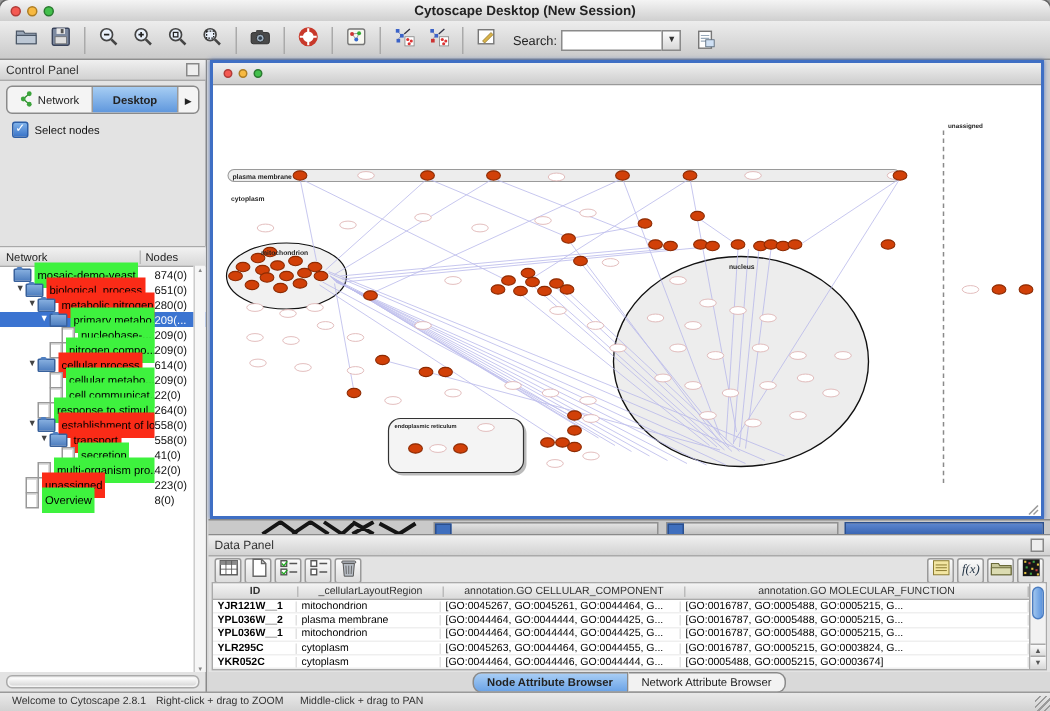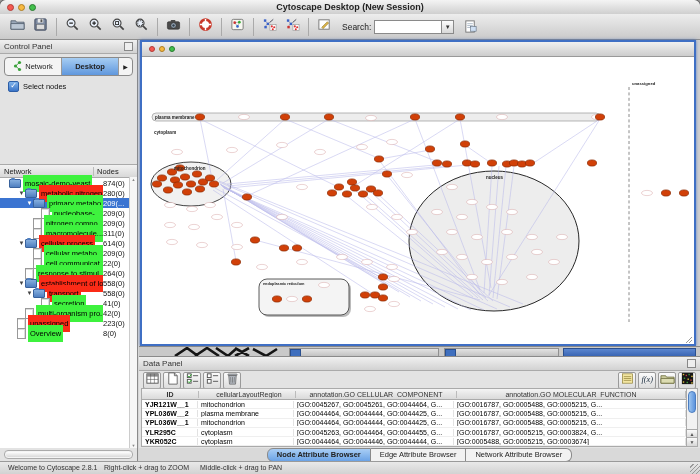--- a/index.html
+++ b/index.html
@@ -312,20 +312,27 @@
       </div>
       <div id="tree-body">
           <div class="trow">
             <span class="sp" style="width: 2px;"></span>
             <span class="tri"></span>
             <span class="fold"></span>
             <span class="lbl g">mosaic-demo-yeast</span>
             <span class="val">874(0)</span>
           </div>
           <div class="trow">
+            <span class="sp" style="width: 10px;"></span>
+            <span class="tri">▼</span>
+            <span class="fold"></span>
+            <span class="lbl r">biological_process</span>
+            <span class="val">651(0)</span>
+          </div>
+          <div class="trow">
             <span class="sp" style="width: 18px;"></span>
             <span class="tri">▼</span>
             <span class="fold"></span>
             <span class="lbl r">metabolic nitrogen</span>
             <span class="val">280(0)</span>
           </div>
           <div class="trow sel">
             <span class="sp" style="width: 26px;"></span>
             <span class="tri">▼</span>
             <span class="fold"></span>
@@ -338,27 +345,20 @@
             <span class="file"></span>
             <span class="lbl g">nucleobase-...</span>
             <span class="val">209(0)</span>
           </div>
           <div class="trow">
             <span class="sp" style="width: 26px;"></span>
             <span class="tri"></span>
             <span class="file"></span>
             <span class="lbl g">nitrogen compo...</span>
             <span class="val">209(0)</span>
-          </div>
-          <div class="trow">
-            <span class="sp" style="width: 26px;"></span>
-            <span class="tri"></span>
-            <span class="file"></span>
-            <span class="lbl g">macromolecule...</span>
-            <span class="val">311(0)</span>
           </div>
           <div class="trow">
             <span class="sp" style="width: 18px;"></span>
             <span class="tri">▼</span>
             <span class="fold"></span>
             <span class="lbl r">cellular process</span>
             <span class="val">614(0)</span>
           </div>
           <div class="trow">
             <span class="sp" style="width: 26px;"></span>
@@ -777,21 +777,20 @@
         <div class="dvsb">
           <span class="vthumb"></span>
           <span class="arr a-up">▲</span>
           <span class="arr a-dn">▼</span>
         </div>
       </div>
     </div>
 
     <div class="btabs" id="btabs">
         <span class="btab sel">Node Attribute Browser</span>
-        <span class="btab">Edge Attribute Browser</span>
         <span class="btab">Network Attribute Browser</span>
       </div>
   </div>
 
   <div class="status" id="status-bar">
     <span class="grip"></span>
   <span style="left: 8px;">Welcome to Cytoscape 2.8.1</span>
       <span style="left: 104px;">Right-click + drag to ZOOM</span>
       <span style="left: 200px;">Middle-click + drag to PAN</span>
     </div>

